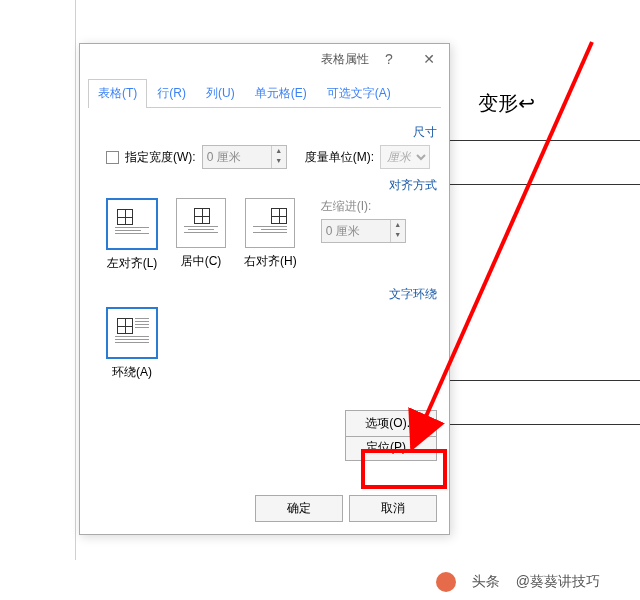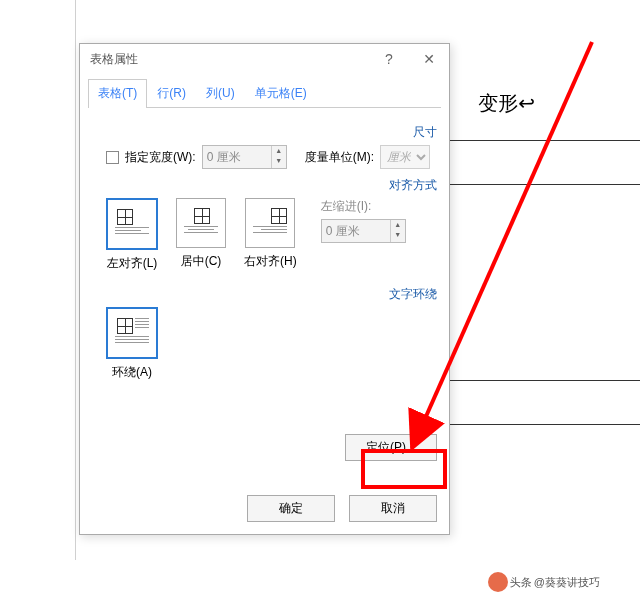--- a/index.html
+++ b/index.html
@@ -38,20 +38,21 @@
     border: 1px solid #aaa;
     box-shadow: 2px 2px 10px rgba(0,0,0,0.15);
     display: flex;
     flex-direction: column;
   }
   .titlebar {
     display: flex;
     align-items: center;
     height: 30px;
     padding: 0 0 0 10px;
+    text-align: right;
   }
   .titlebar .title { flex: 1; color: #555; font-size: 12px; }
   .titlebar .btn {
     width: 40px; height: 30px;
     display: flex; align-items: center; justify-content: center;
     color: #666; font-size: 14px;
   }
   .tabs {
     display: flex;
     margin: 5px 8px 0 8px;
@@ -118,21 +119,21 @@
     border: 1px solid #aaa;
     background: #f5f5f5;
     padding: 4px 10px;
     min-width: 70px;
     text-align: center;
     font-size: 12px;
   }
   .btn-row {
     display: flex;
     justify-content: flex-end;
-    gap: 14px;
+    gap: 6px;
     padding: 8px 12px 12px 0;
   }
   .pos-row { position:absolute; right:12px; top: 326px; }
   .bottom-row { position:absolute; right:12px; bottom: 50px; display:flex; gap:6px; }
   
   .ico {
     width: 34px; height: 34px; position: relative; display:flex;
   }
   .tbl-sq { position:absolute; width:14px; height:14px; border:1px solid #333; left:2px; top:2px; }
   .tbl-sq::before,.tbl-sq::after{content:"";position:absolute;background:#333;}
@@ -157,22 +158,22 @@
     box-sizing: border-box;
     pointer-events: none;
   }
   .arrow-svg {
     position:absolute;
     pointer-events:none;
     top:0;left:0;
   }
   .watermark {
     position:absolute; bottom: 8px; right: 40px;
-    display:flex; align-items:center; gap:2px; color:#555;
-    font-size: 11px;
+    display:flex; align-items:center; gap:16px; color:#555;
+    font-size: 14px;
   }
   .watermark .avatar{
     width:20px;height:20px;border-radius:50%;background:#e66b4a;
   }
 </style>
 </head>
 <body>
 
 <div class="doc-bg">
   <span class="doc-title"><span>变形</span>↩</span>
@@ -187,20 +188,21 @@
     <span class="title">表格属性</span>
     <div class="btn">?</div>
     <div class="btn">✕</div>
   </div>
 
   <div class="tabs">
     <div class="tab active"><span>表格(T)</span></div>
     <div class="tab"><span>行(R)</span></div>
     <div class="tab"><span>列(U)</span></div>
     <div class="tab"><span>单元格(E)</span></div>
+    <div class="tab"><span>可选文字(A)</span></div>
   </div>
 
   <div class="panel">
     <div class="section-h">尺寸</div>
     <div class="row">
       <div class="checkbox"></div>
       <span>指定宽度(W):</span>
       <div class="spinput disabled">
         <input disabled="" value="0 厘米" style="">
         <div class="spin-btns">
@@ -288,20 +290,21 @@
         </div>
         <div class="opt-label">环绕(A)</div>
       </div>
     </div>
 
     <div class="pos-row">
       <div class="pushbtn">定位(P)...</div>
     </div>
 
     <div class="bottom-row">
+      <div class="pushbtn">选项(O)...</div>
     </div>
   </div>
 
   <div class="btn-row">
     <div class="pushbtn" style="min-width:66px">确定</div>
     <div class="pushbtn" style="min-width:66px">取消</div>
   </div>
 </div>
 
 <div class="highlight" style="left:361px; top:449px; width:86px; height:40px;"></div>

